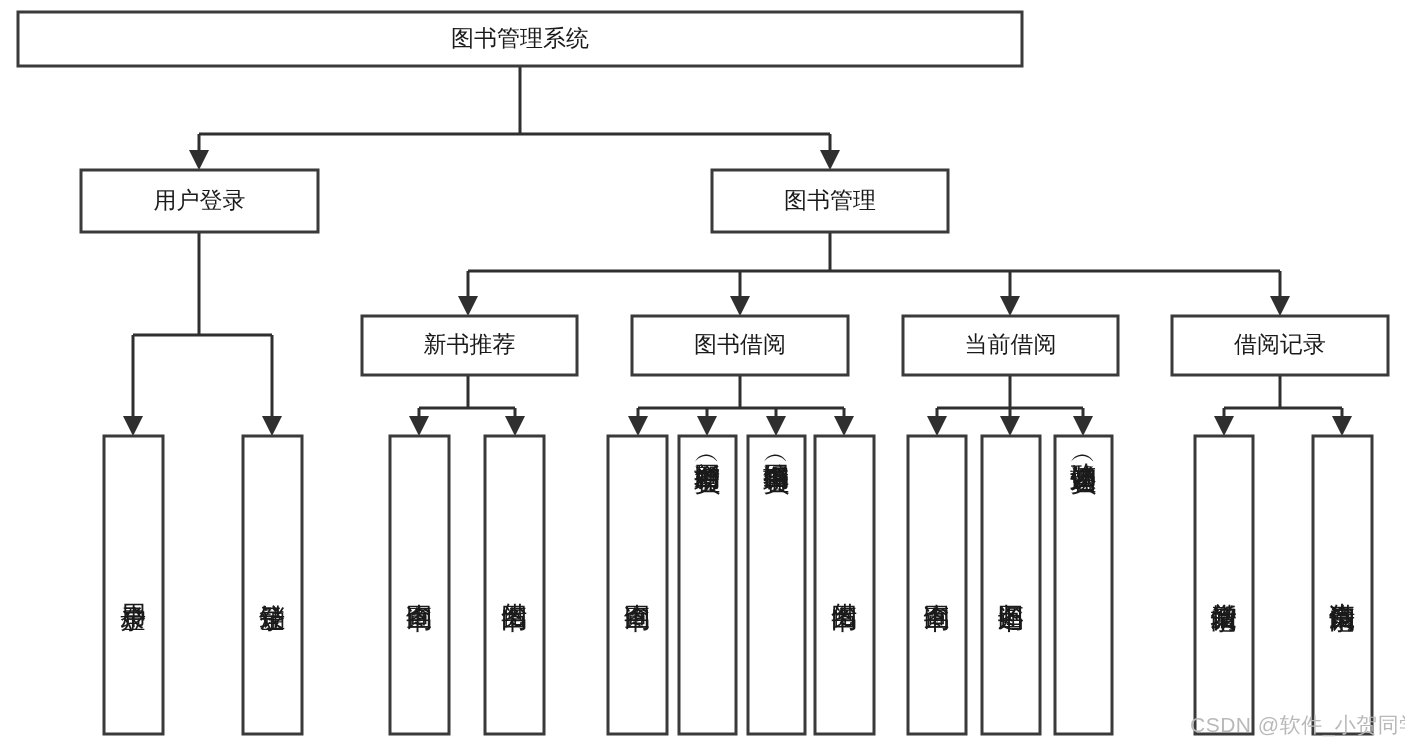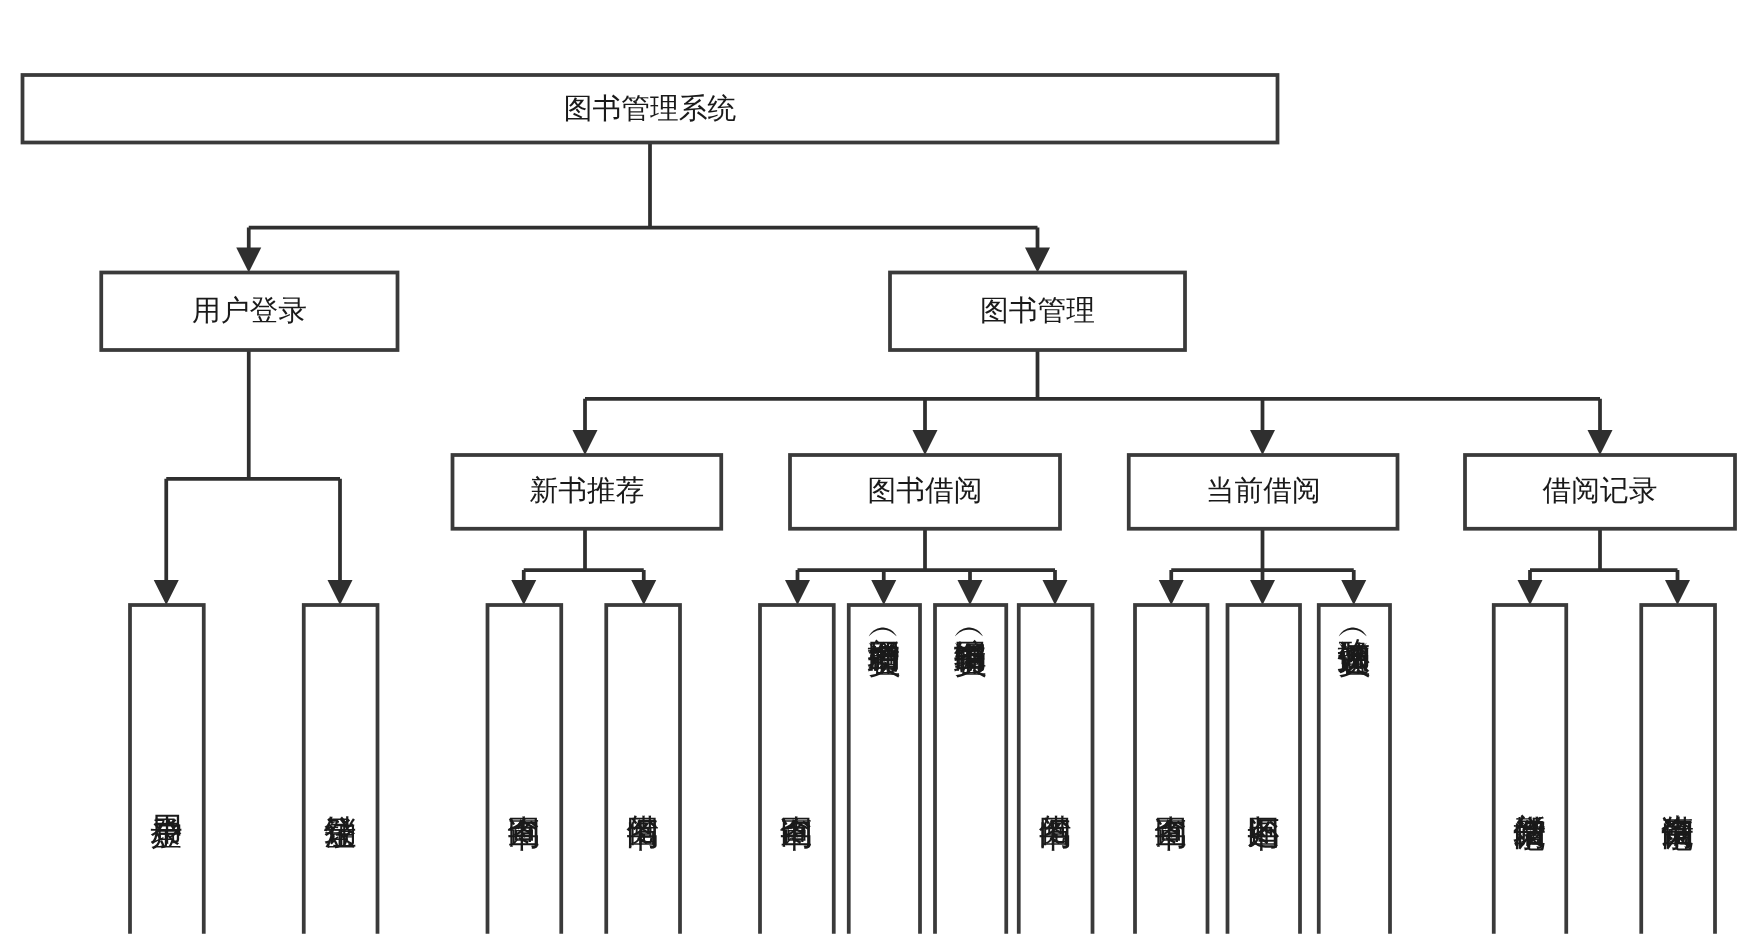--- a/index.html
+++ b/index.html
@@ -11,21 +11,20 @@
     width: 1405px;
     height: 747px;
     font-family: "Liberation Sans", "DejaVu Sans", sans-serif;
     overflow: hidden;
     position: relative;
   }
   #diagram-root {
     position: relative;
     width: 1405px;
     height: 529px;
-    margin-top: 48px;
   }
   svg.diagram {
     position: absolute;
     left: 0;
     top: 0;
     width: 1405px;
     height: 747px;
     display: block;
   }
   .node-rect {

